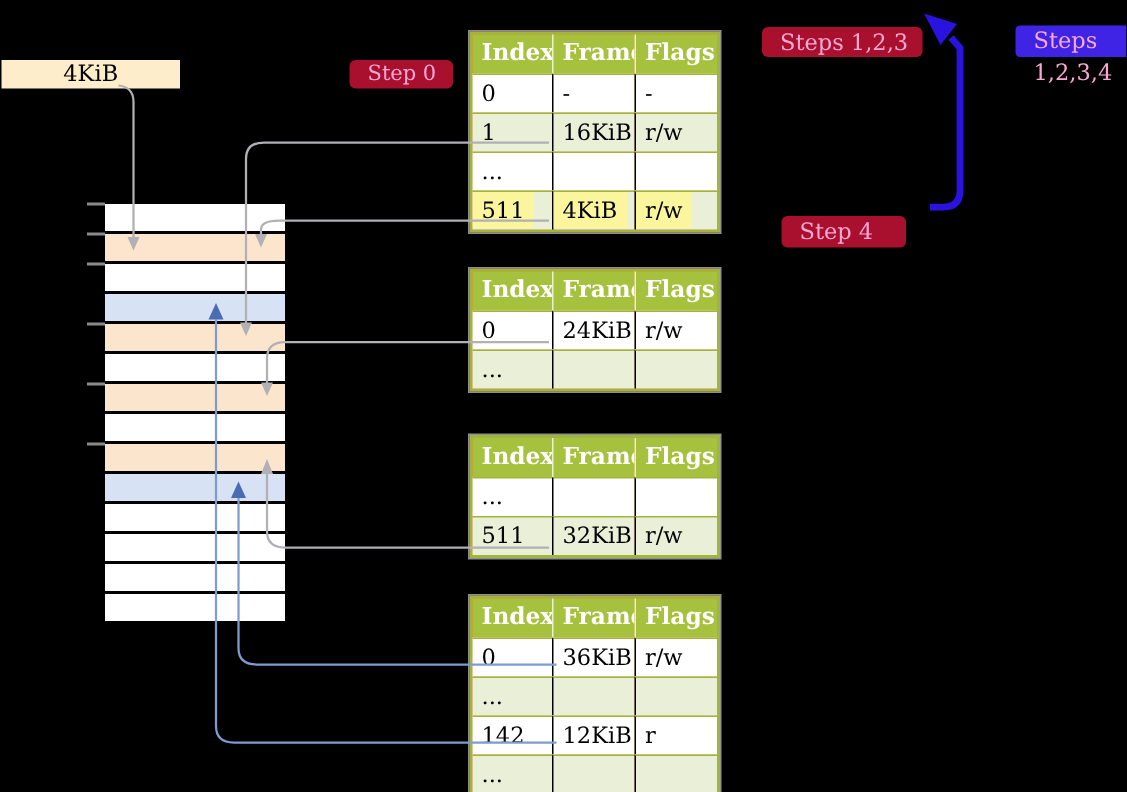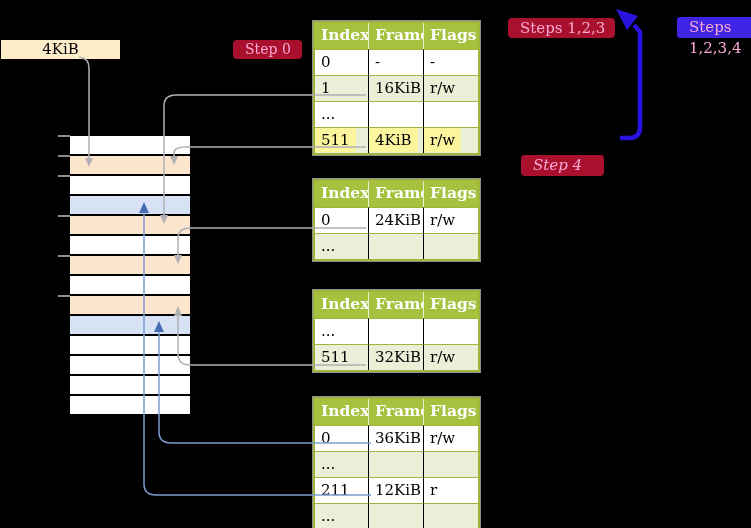--- a/index.html
+++ b/index.html
@@ -8,21 +8,21 @@
   
   .regbox{position:absolute;left:1px;top:40px;width:119px;height:19px;
           background:var(--register-bg);color:#000;font-size:15px;line-height:19px;text-align:center;}
   
   .badge{position:absolute;color:#f9a8d4;font-size:15px;text-align:left;border-radius:4px;padding-left:12px;}
   .badge.crimson{background:var(--crimson-badge);}
   .badge.blueb{background:var(--blue-badge);border-radius:3px;}
   .b-step0{left:193px;top:40px;width:57px;height:19px;line-height:19px;font-size:14px;margin-left:40px;}
   .b-steps123{left:508px;top:18px;width:95px;height:20px;line-height:20px;}
   .b-steps1234{left:650px;top:17px;width:96px;height:21px;line-height:21px;margin-left:27px;}
-  .b-step4{left:521px;top:155px;width:71px;height:21px;line-height:21px;font-style:italic;}
+  .b-step4{left:521px;top:144px;width:71px;height:21px;line-height:21px;}
   
   .srow{position:absolute;left:70px;width:120px;height:18px;}
   .srow.white{background:#ffffff;}
   .srow.wheat{background:var(--strip-wheat);}
   .srow.blue{background:var(--strip-blue);}
   .tick{position:absolute;left:58px;width:12px;height:2px;background:#8a8a8a;}
   
   .ptable{position:absolute;left:313px;width:167px;display:grid;
           grid-template-columns:53px 55px 55px;grid-auto-rows:26px;
           box-sizing:border-box;border:2px solid var(--table-border);
@@ -121,21 +121,21 @@
       <div class="ptable" style="top: 397px;">
         <div class="pc ph c0">Index</div>
         <div class="pc ph c1">Frame</div>
         <div class="pc ph c2">Flags</div>
         <div class="pc body c0">0</div>
         <div class="pc body c1">36KiB</div>
         <div class="pc body c2">r/w</div>
         <div class="pc body c0 alt">...</div>
         <div class="pc body c1 alt"></div>
         <div class="pc body c2 alt"></div>
-        <div class="pc body c0">211</div>
+        <div class="pc body c0">142</div>
         <div class="pc body c1">12KiB</div>
         <div class="pc body c2">r</div>
         <div class="pc body c0 alt">...</div>
         <div class="pc body c1 alt"></div>
         <div class="pc body c2 alt"></div>
       </div>
     </div>
 
   <svg class="overlay" width="751" height="528">
 

